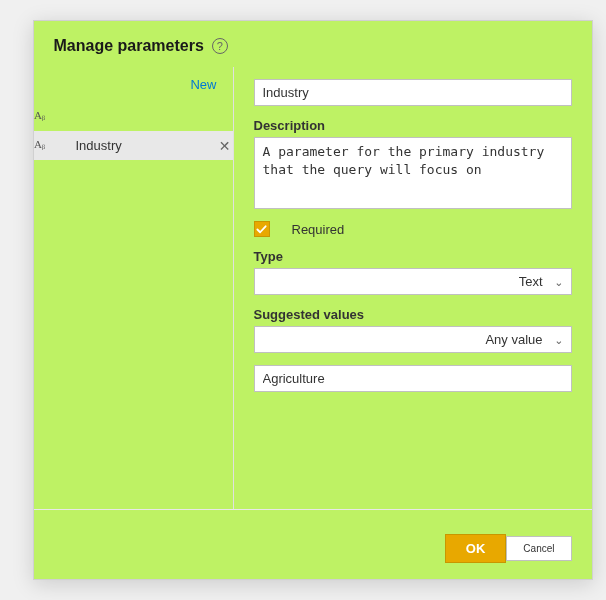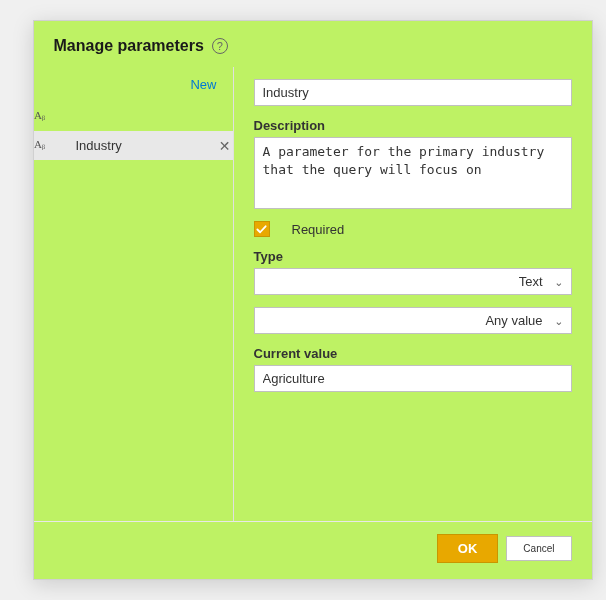--- a/index.html
+++ b/index.html
@@ -179,22 +179,21 @@
       top: 50%;
       transform: translateY(-50%);
       pointer-events: none;
       color: #666;
       font-size: 11px;
     }
     .dialog-footer {
       display: flex;
       justify-content: flex-end;
       align-items: center;
-      padding: 12px 20px 16px 20px;
-      gap: 8px;
+      padding: 24px 20px 16px 20px;
       border-top: 1px solid #e8e8e8;
       margin-top: auto;
     }
     .btn-ok {
       background: #e8a800;
       color: #fff;
       border: 1px solid #c89600;
       padding: 6px 20px;
       font-size: 13px;
       font-weight: 600;
@@ -279,32 +278,32 @@
             <option value="DateTime">DateTime</option>
             <option value="Time">Time</option>
             <option value="True/False">True/False</option>
             <option value="Binary">Binary</option>
           </select>
           <span class="chevron-icon">⌄</span>
         </div>
       </div>
 
       <div class="field-group">
+        <label class="field-label">Suggested values</label>
         <div class="select-wrapper">
           <select class="select-field">
             <option value="Any value">Any value</option>
             <option value="List of values">List of values</option>
             <option value="Query">Query</option>
           </select>
           <span class="chevron-icon">⌄</span>
         </div>
       </div>
 
       <div class="field-group">
-        <label class="field-label">Current value</label>
         <input class="text-input" type="text" value="Agriculture" style="">
       </div>
 
     </div>
   </div>
 
   <div class="dialog-footer">
     <button class="btn-ok">OK</button>
     <button class="btn-cancel">Cancel</button>
   </div>

